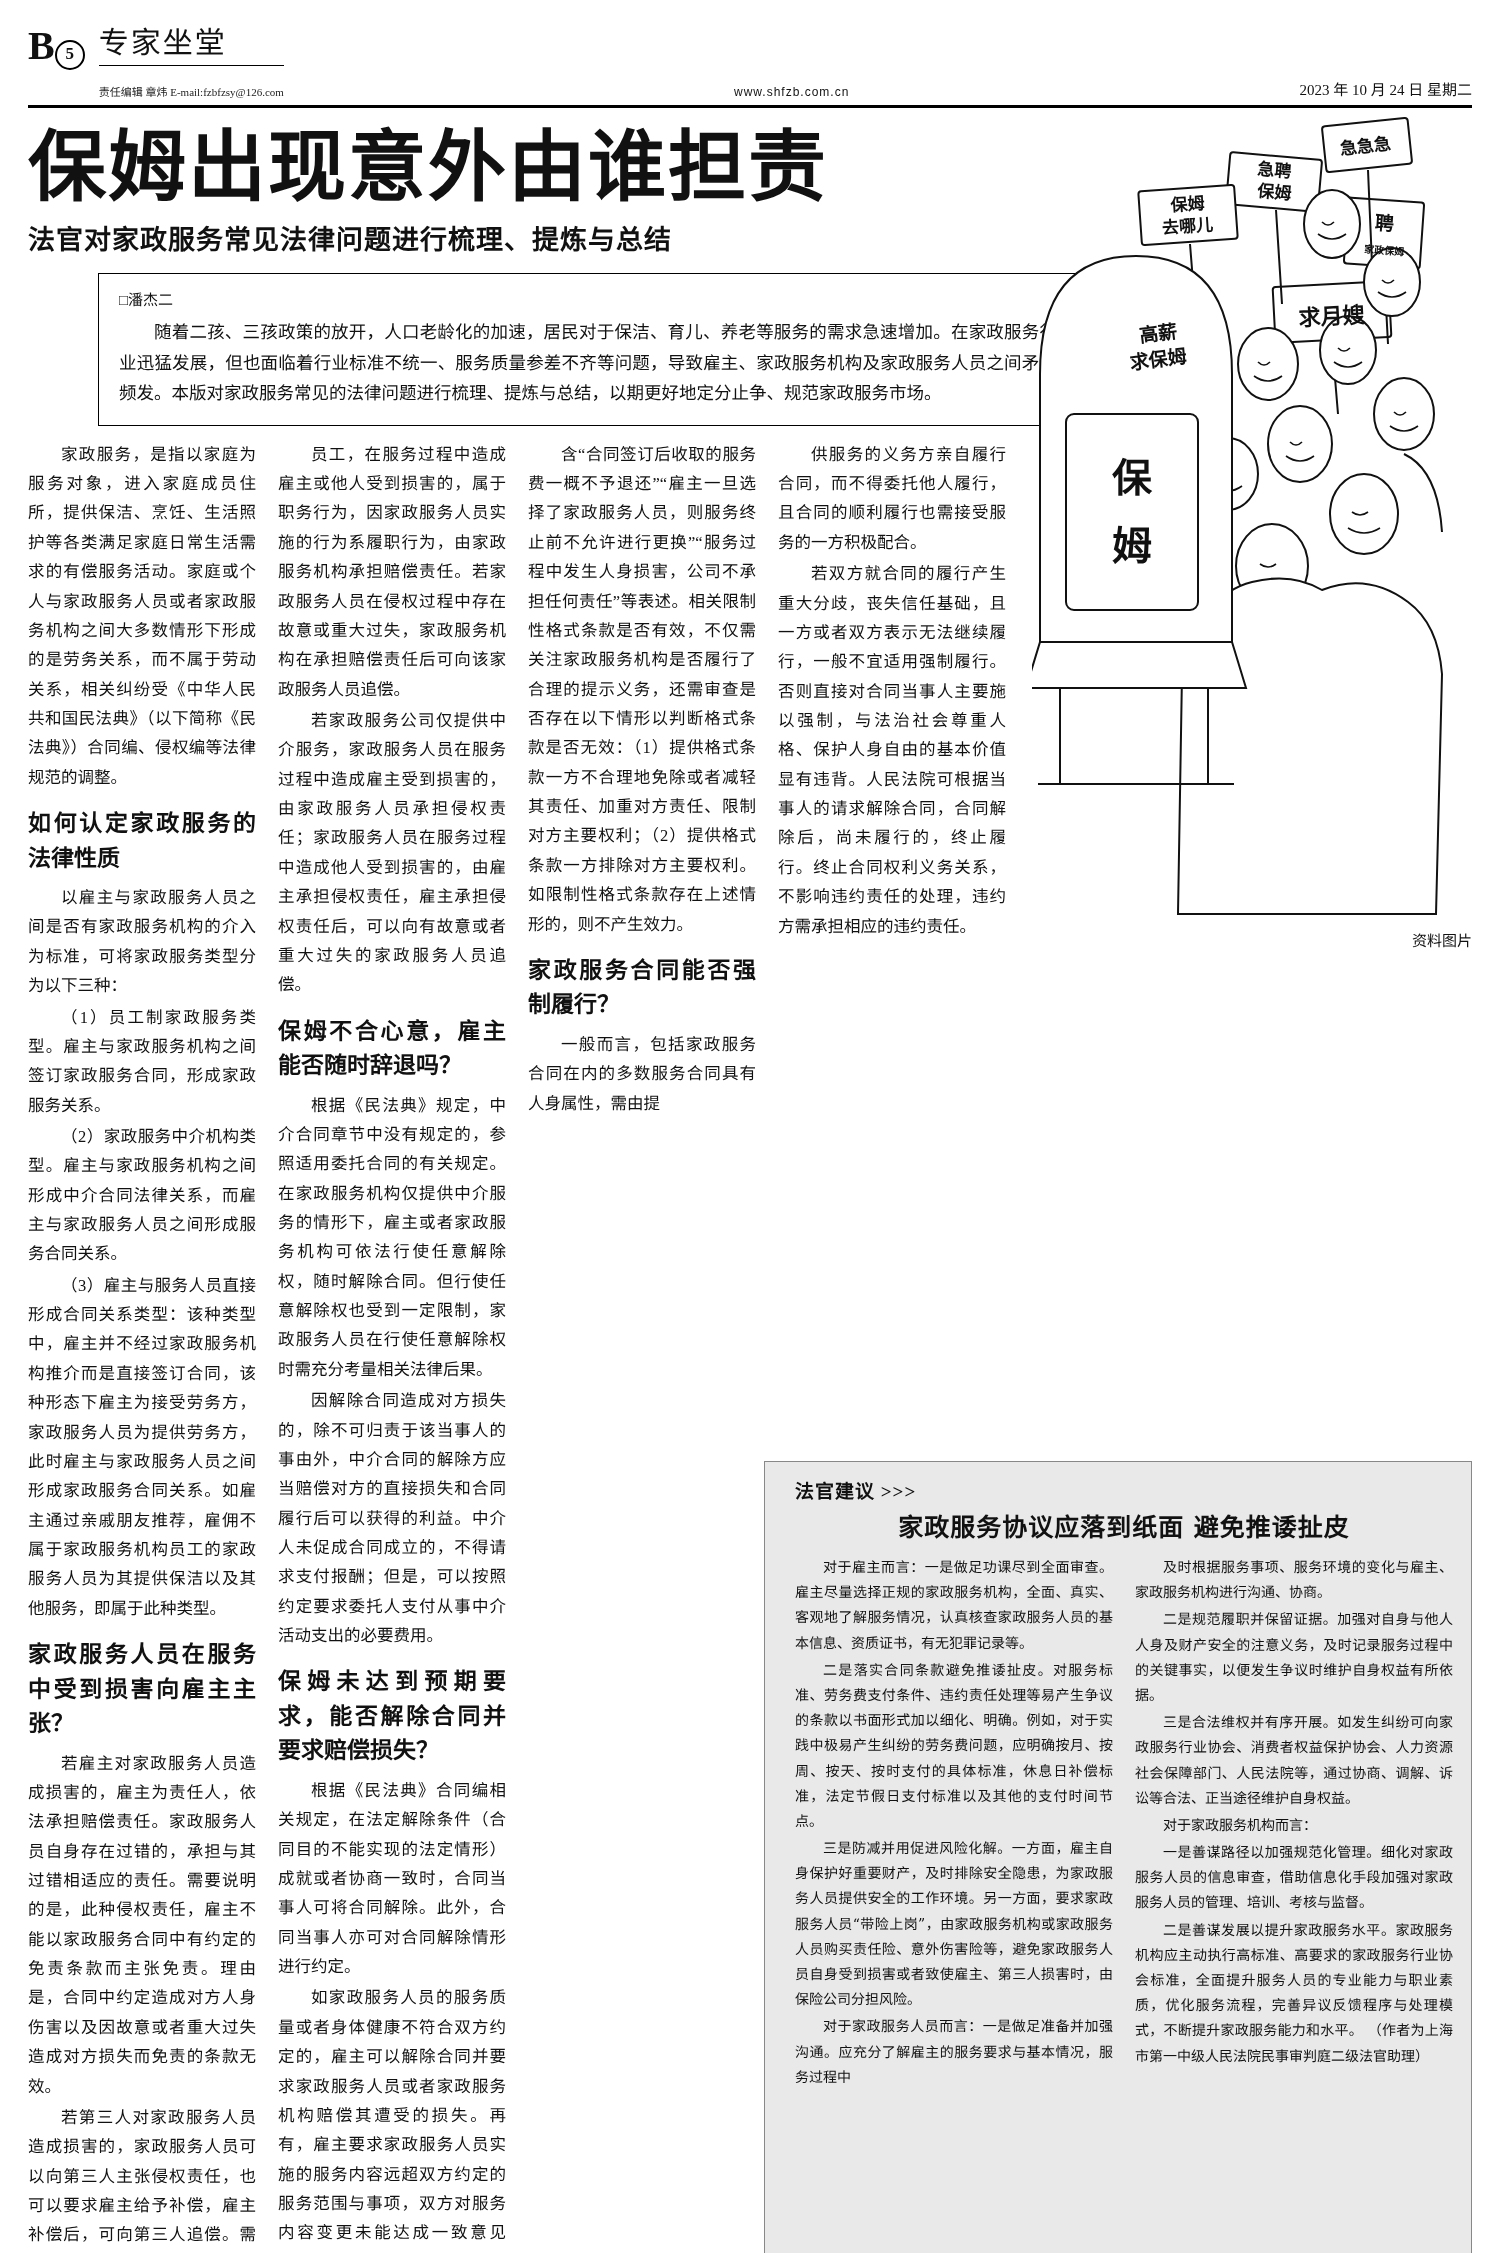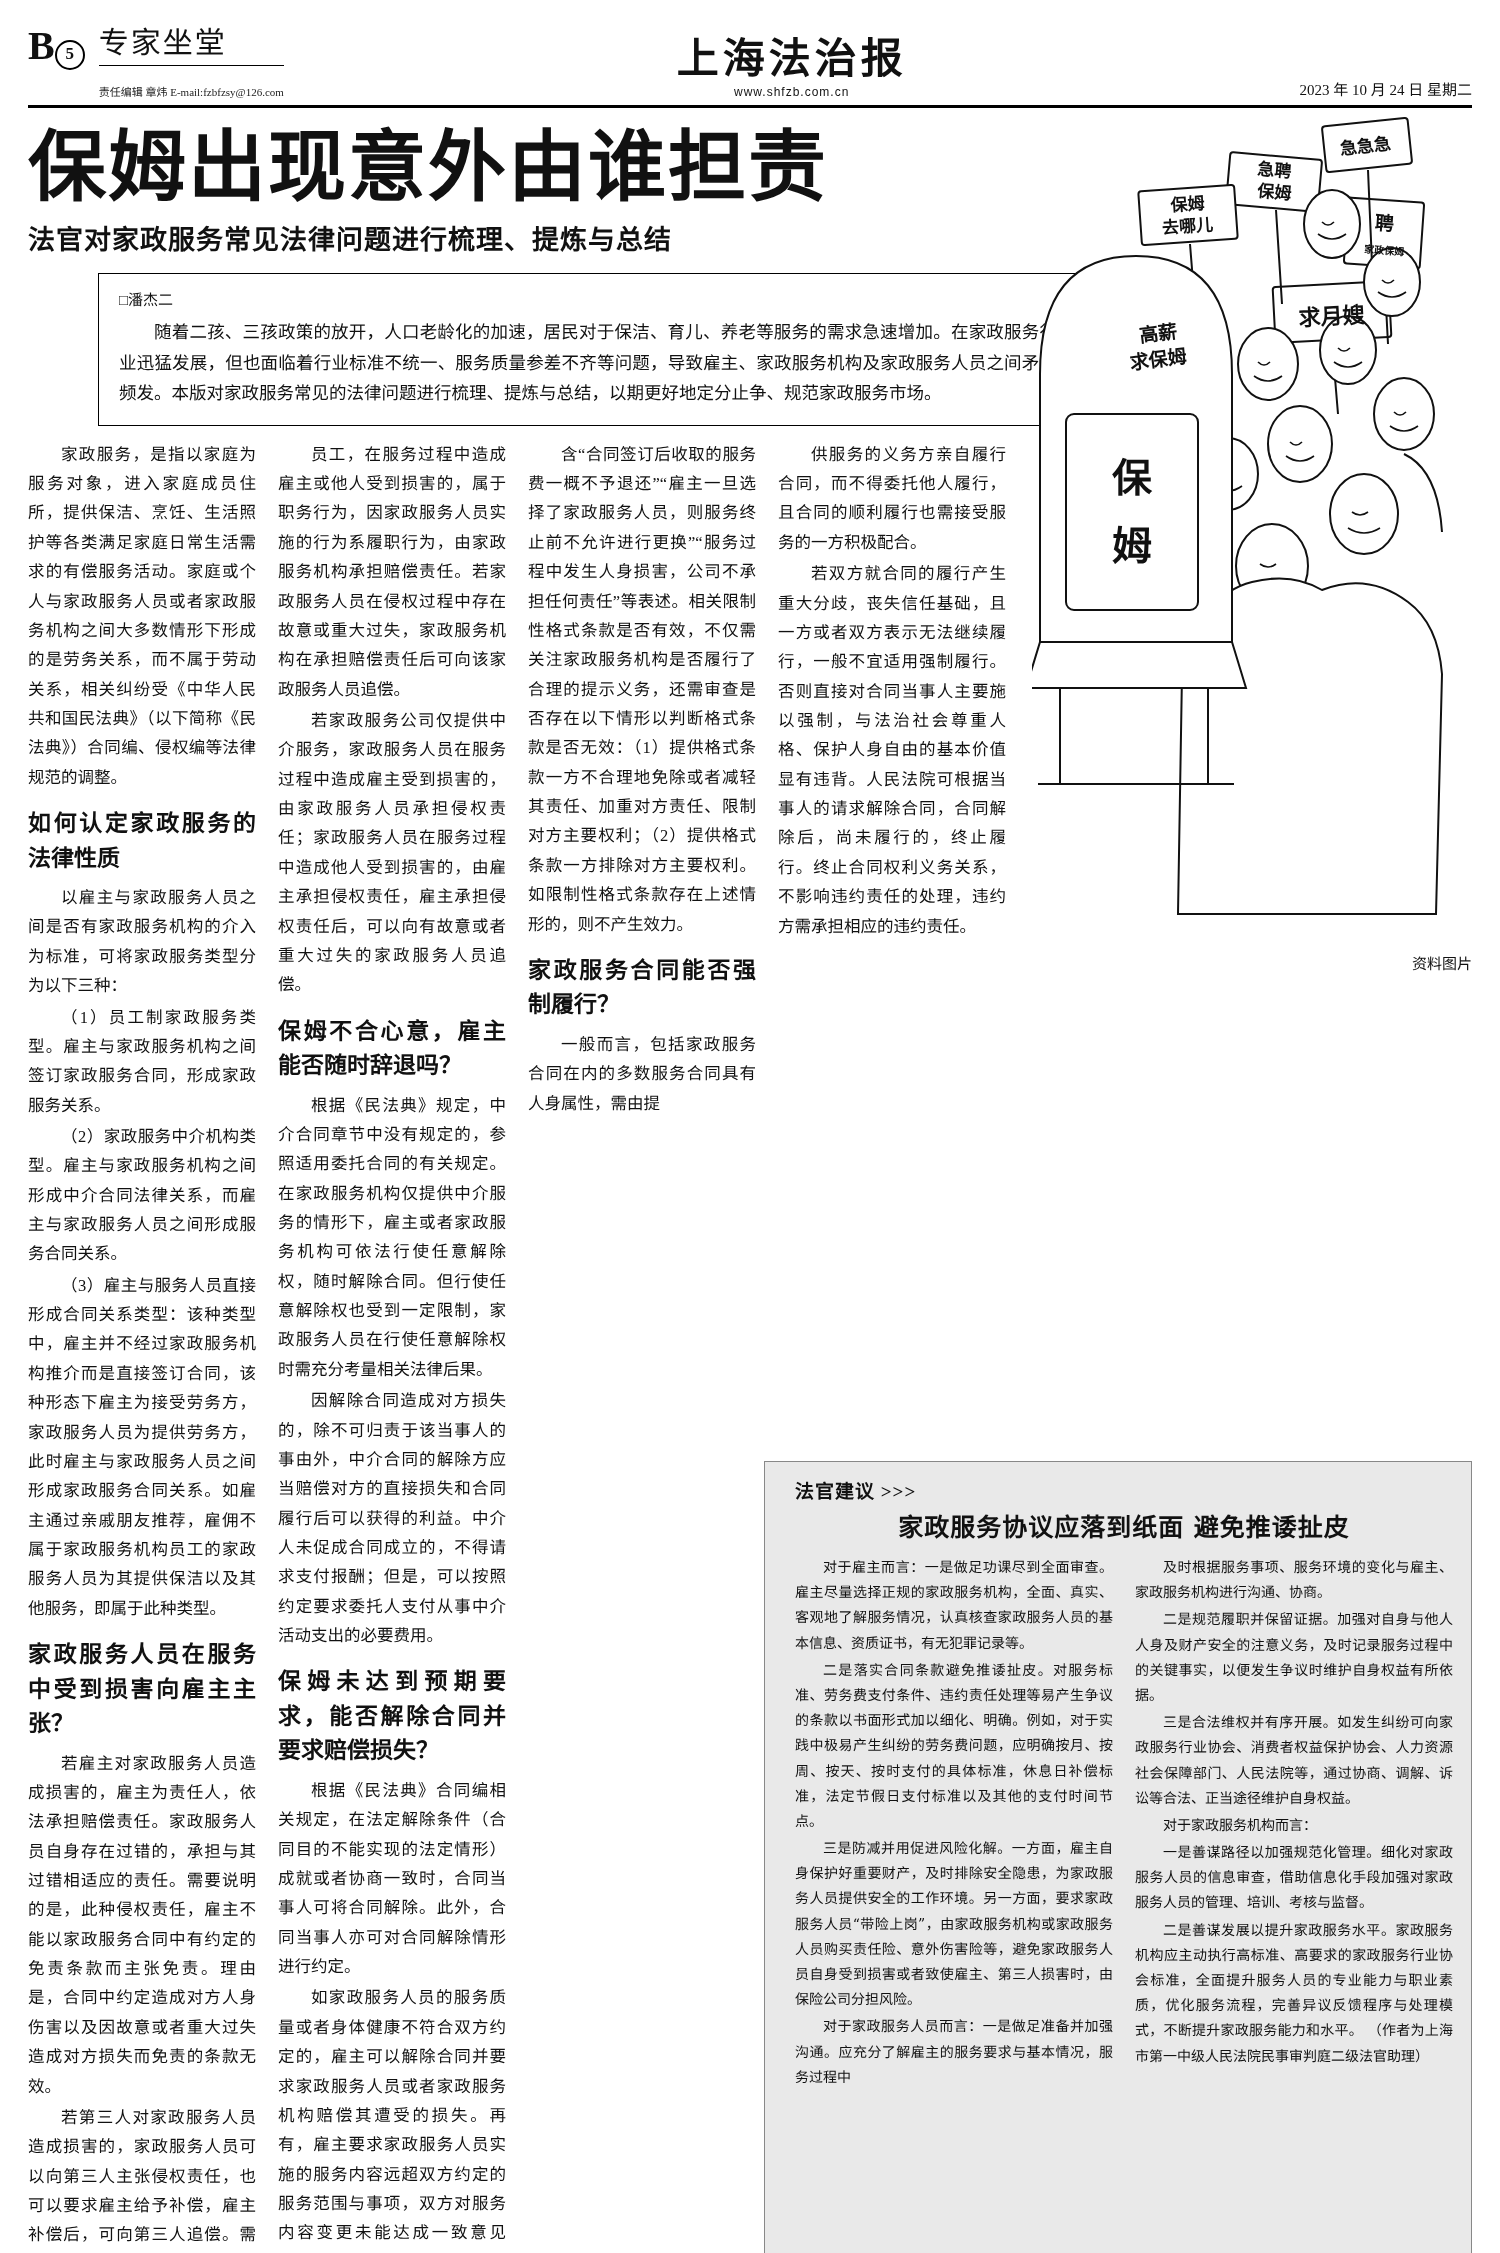--- a/index.html
+++ b/index.html
@@ -75,21 +75,21 @@
   }
 
   
   .illus{
     position:absolute;
     right:28px;top:70px;
     width:440px;height:830px;
   }
   .illus svg{display:block;}
   .illus-cap{
-    position:absolute;right:28px;top:908px;width:440px;
+    position:absolute;right:28px;top:885px;width:440px;
     text-align:right;font-size:15px;
   }
 
   
   .cols{
     display:flex;
     gap:22px;
     margin-top:6px;
     position:relative;
   }
@@ -140,21 +140,20 @@
     <div class="mh-left">
       <div class="bnum">
         <span>B</span><span class="bnum-circle">5</span>
       </div>
       <div class="mh-col">
         <div class="col-title">专家坐堂</div>
         <div class="col-meta">责任编辑 章炜    E-mail:fzbfzsy@126.com</div>
       </div>
     </div>
     <div class="mh-center">
-      <div class="paper-name">上海法治报</div>
       <div class="paper-url">www.shfzb.com.cn</div>
     </div>
     <div class="mh-right">2023 年 10 月 24 日   星期二</div>
   </div>
 
   <div class="headline-wrap">
     <div class="headline">保姆出现意外由谁担责</div>
     <div class="subhead">法官对家政服务常见法律问题进行梳理、提炼与总结</div>
 
     <div class="lead-box">

